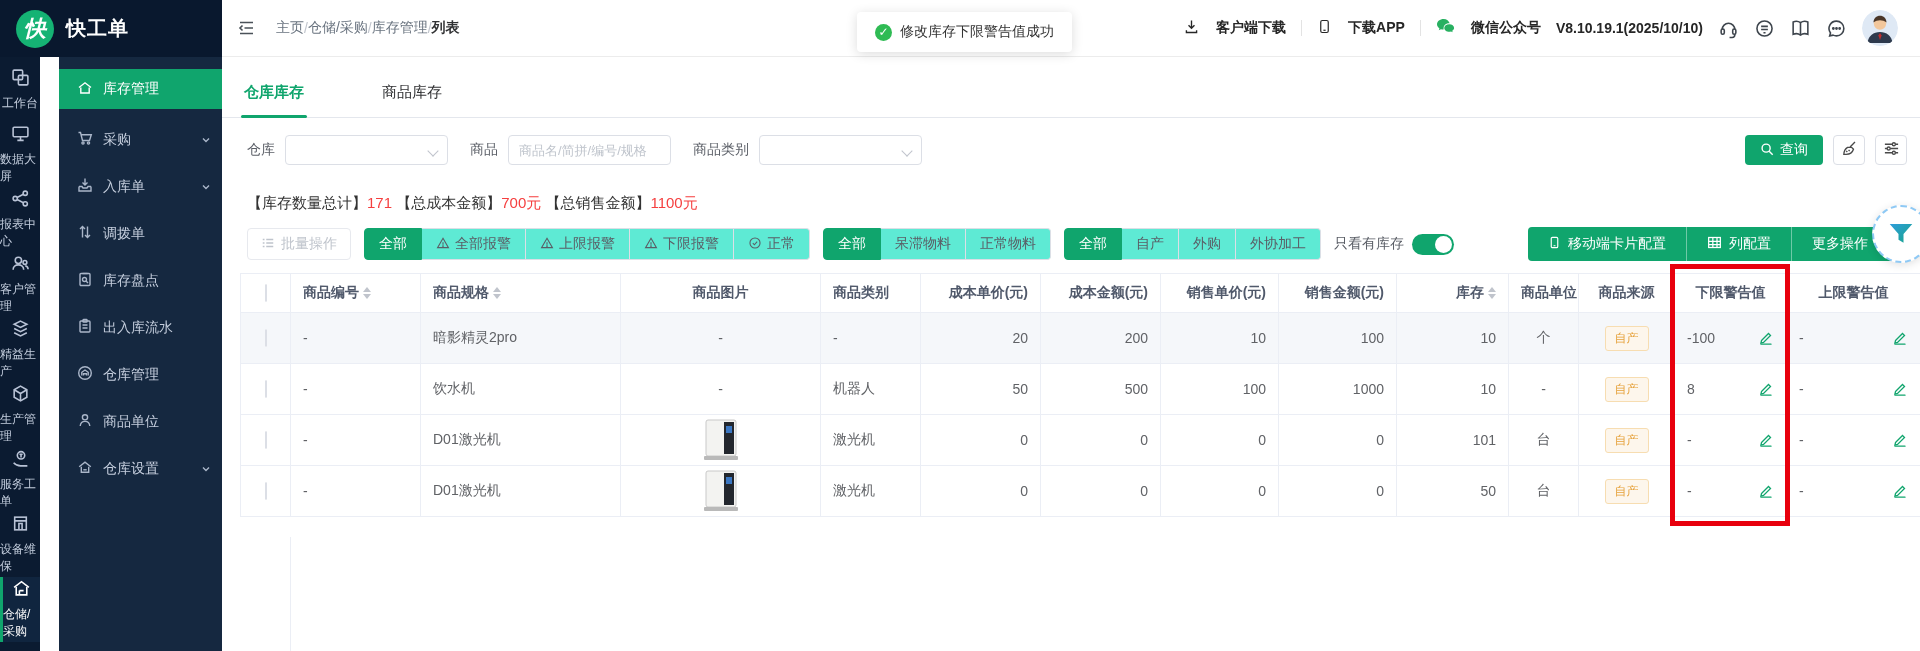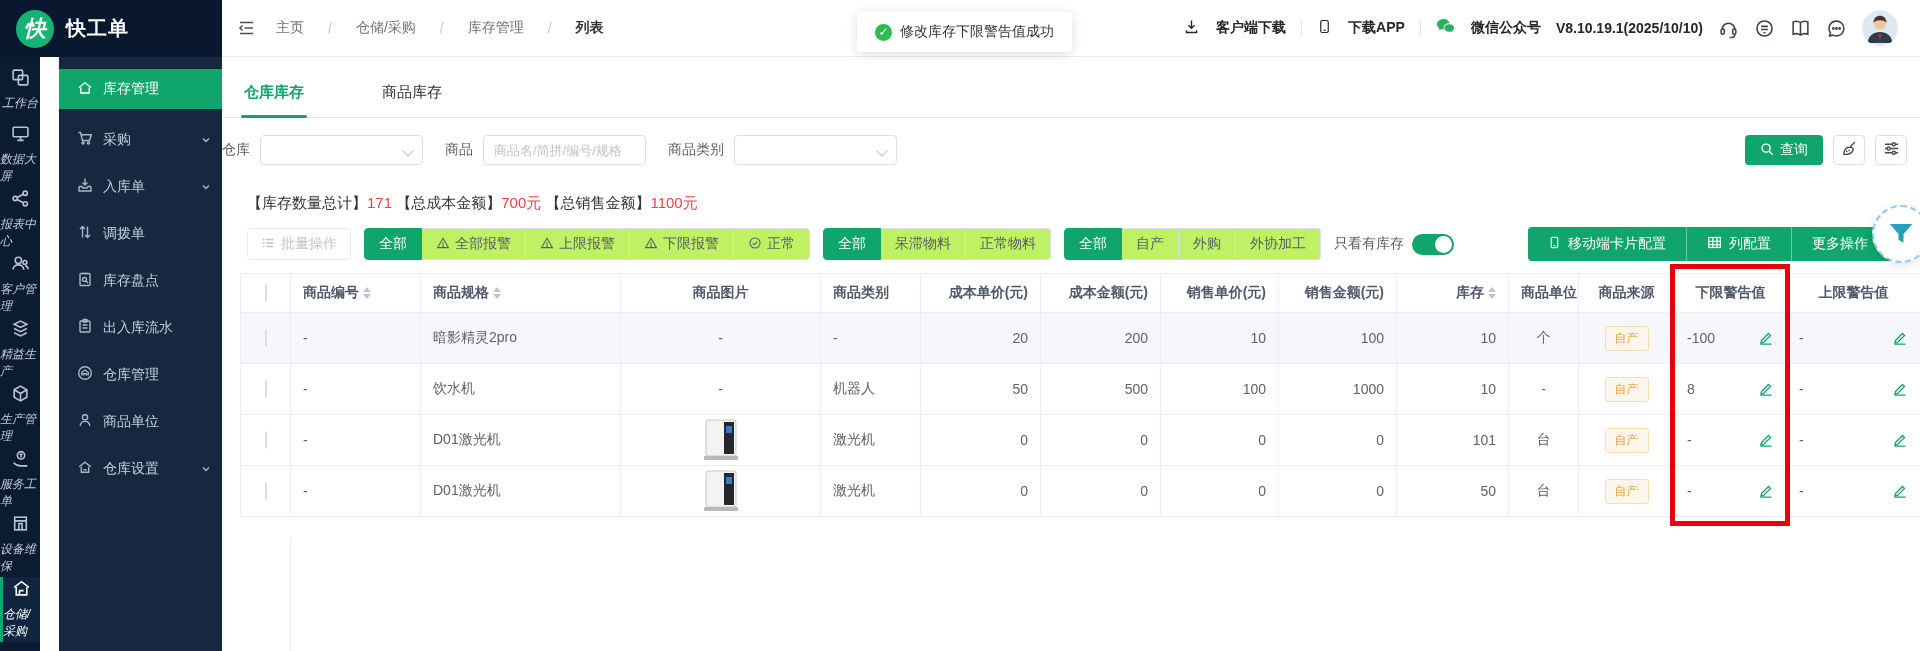--- a/index.html
+++ b/index.html
@@ -3,74 +3,74 @@
 <meta charset="utf-8">
 <style>
   * { box-sizing:border-box; margin:0; padding:0; }
   html,body { width:1920px; height:651px; font-family:"Liberation Sans","DejaVu Sans",sans-serif; background:#fff; overflow:hidden; position:relative; }
 
   
   .logo-bar { position:absolute; left:0; top:0; width:222px; height:57px; background:#09182e; display:flex; align-items:center; gap:12px; padding-left:16px; z-index:6; }
   .logo-circle { width:38px; height:38px; border-radius:50%; background:#15b374; color:#fff; font-size:22px; font-weight:bold; display:flex; align-items:center; justify-content:center; font-style:italic; }
   .app-name { color:#fff; font-size:20px; font-weight:bold; letter-spacing:1px; }
 
-  .rail { position:absolute; left:0; top:57px; width:40px; bottom:0; background:#0b1b31; display:flex; flex-direction:column; z-index:5;font-style:italic; }
+  .rail { position:absolute; left:0; top:57px; width:40px; bottom:0; background:#0b1b31; display:flex; flex-direction:column; z-index:5; }
   .rail-item { height:65px; display:flex; flex-direction:column; align-items:center; justify-content:center; gap:5px; color:#c3cddd; font-size:12px; cursor:pointer; }
   .rail-item svg { stroke:#b9c3d6; }
   .rail-item.active { background:#10253f; border-left:3px solid #10a56d; color:#fff; }
   .rail-item.active svg { stroke:#fff; }
 
   .submenu { position:absolute; left:59px; top:57px; width:163px; bottom:0; background:#152840; padding-top:12px; z-index:5; }
   .sm-item { height:47px; display:flex; align-items:center; gap:10px; padding:0 10px 0 18px; color:#c6cfde; font-size:14px; cursor:pointer; }
   .sm-item svg { stroke:#aab6c9; flex:none; }
   .sm-item.active { background:#10a56d; color:#fff; height:40px; margin-bottom:7px; }
   .sm-item.active svg { stroke:#fff; }
   .sm-item .chev { margin-left:auto; display:flex; }
 
   
   .main { position:absolute; left:222px; top:0; right:0; bottom:0; background:#fff; }
 
   .topbar { height:57px; display:flex; align-items:center; padding:0 22px 0 14px; border-bottom:1px solid #ececec; position:relative; }
   .collapse-btn { display:flex; cursor:pointer; margin-right:20px; }
-  .crumbs { display:flex; align-items:center; gap:24px; font-size:14px; color:#69737f; }
+  .crumbs { display:flex; align-items:center; gap:0; font-size:14px; color:#69737f; }
   .crumbs .sep { color:#c0c4cc; }
   .crumbs .current { color:#303133; font-weight:bold; }
   .top-right { margin-left:auto; display:flex; align-items:center; gap:15px; }
   .top-link { display:flex; align-items:center; gap:16px; font-size:14px; font-weight:bold; color:#262626; cursor:pointer; white-space:nowrap; }
   .vdiv { width:1px; height:16px; background:#e3e3e3; }
   .version { font-size:14px; font-weight:bold; color:#262626; }
   .round-ic { display:flex; cursor:pointer; }
   .avatar { width:36px; height:36px; border-radius:50%; overflow:hidden; cursor:pointer; flex:none; }
 
   .toast { position:absolute; left:635px; top:12px; height:40px; background:#fff; border-radius:4px; box-shadow:0 2px 12px rgba(0,0,0,.14); display:flex; align-items:center; gap:8px; padding:0 18px; z-index:50; }
   .toast .ok { width:17px; height:17px; border-radius:50%; background:#2fbb54; color:#fff; font-size:12px; display:flex; align-items:center; justify-content:center; }
   .toast span.txt { font-size:14px; color:#333; }
 
   .tabbar { height:61px; border-bottom:1px solid #e4e7ed; padding-left:19px; display:flex; align-items:flex-end; }
   .tab { font-size:15px; color:#303133; padding:0 3px 15px; margin-right:72px; cursor:pointer; position:relative; }
   .tab.active { color:#10a56d; font-weight:bold; }
   .tab.active::after { content:""; position:absolute; left:0; right:0; bottom:-1px; height:3px; background:#10a56d; border-radius:2px; }
 
-  .filterbar { height:64px; display:flex; align-items:center; }
+  .filterbar { height:64px; display:flex; align-items:center; padding-left:25px; }
   .f-label { font-size:14px; color:#5a5e66; margin-right:10px; white-space:nowrap; }
   .sel { width:163px; height:30px; border:1px solid #dcdfe6; border-radius:4px; position:relative; background:#fff; margin-right:22px; cursor:pointer; }
   .sel::after { content:""; position:absolute; right:10px; top:11px; width:7px; height:7px; border-right:1.5px solid #c0c4cc; border-bottom:1.5px solid #c0c4cc; transform:rotate(45deg); }
   .f-input { width:163px; height:30px; border:1px solid #dcdfe6; border-radius:4px; padding:0 10px; font-size:13px; color:#333; margin-right:22px; outline:none; font-family:inherit; }
   .f-input::placeholder { color:#bfc4cc; }
   .filter-right { margin-left:auto; display:flex; align-items:center; gap:10px; padding-right:13px; }
   .btn-search { height:30px; padding:0 15px; background:#10a56d; border:none; border-radius:4px; color:#fff; font-size:14px; display:flex; align-items:center; gap:6px; cursor:pointer; font-family:inherit; }
   .icon-btn { width:32px; height:30px; border:1px solid #dcdfe6; border-radius:4px; background:#fff; display:flex; align-items:center; justify-content:center; cursor:pointer; }
 
   .summary { padding:12px 0 2px 25px; font-size:15px; color:#333; }
   .summary .red { color:#f53f3f; }
 
   .toolbar { display:flex; align-items:center; padding:12px 13px 12px 25px; gap:13px; }
   .btn-plain { height:32px; padding:0 13px; border:1px solid #e7e9ee; border-radius:4px; background:#fff; color:#bfc4cc; font-size:14px; display:flex; align-items:center; gap:6px; font-family:inherit; }
   .seg { display:flex; }
-  .seg .s { height:32px; padding:0 14px; border:1px solid #dcdfe6; border-left-width:0; background:#bef264; color:#5a5e66; font-size:14px; display:flex; align-items:center; gap:5px; cursor:pointer; white-space:nowrap; }
+  .seg .s { height:32px; padding:0 14px; border:1px solid #dcdfe6; border-left-width:0; background:#5eead4; color:#5a5e66; font-size:14px; display:flex; align-items:center; gap:5px; cursor:pointer; white-space:nowrap; }
   .seg .s:first-child { border-left-width:1px; border-radius:4px 0 0 4px; }
   .seg .s:last-child { border-radius:0 4px 4px 0; }
   .seg .s.on { background:#10a56d; border-color:#10a56d; color:#fff; }
   .toggle-wrap { display:flex; align-items:center; gap:8px; font-size:14px; color:#5a5e66; white-space:nowrap; }
   .switch { width:42px; height:21px; border-radius:11px; background:#10a56d; position:relative; cursor:pointer; flex:none; }
   .switch::after { content:""; position:absolute; right:2px; top:2px; width:17px; height:17px; border-radius:50%; background:#fff; }
   .green-group { margin-left:auto; display:flex; background:#10a56d; border-radius:4px; height:34px; overflow:hidden; }
   .green-group .g { display:flex; align-items:center; gap:7px; padding:0 20px; color:#fff; font-size:14px; cursor:pointer; }
   .green-group .g + .g { border-left:1px solid rgba(255,255,255,.4); }
 

